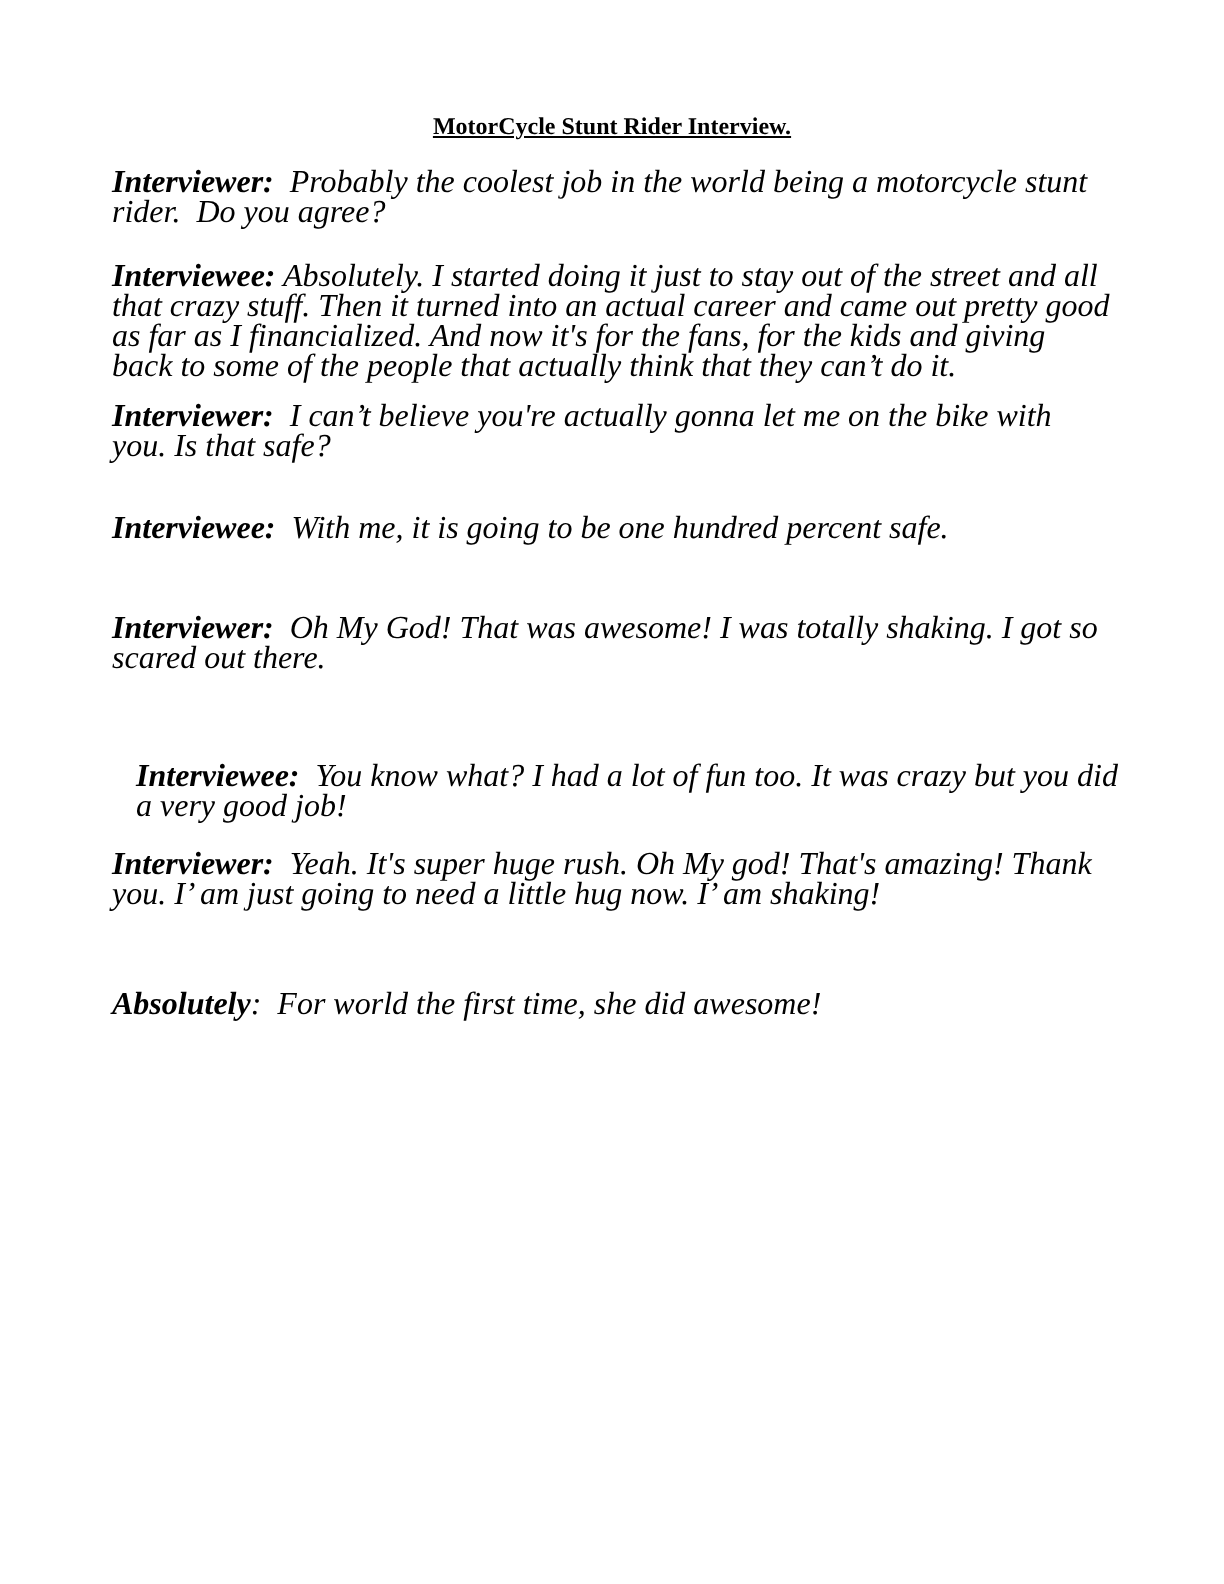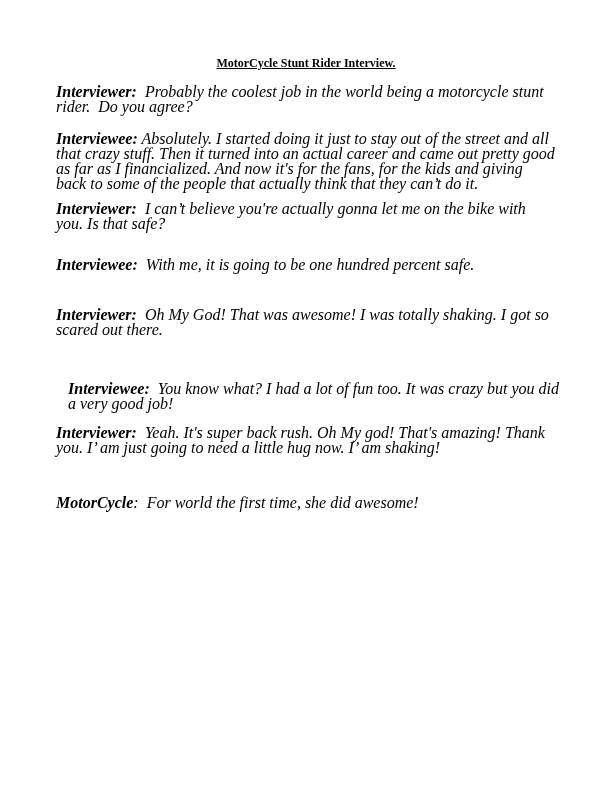--- a/index.html
+++ b/index.html
@@ -23,15 +23,15 @@
 <p class="para" style="top:131px;margin:0;"><span class="speaker">Interviewee:</span><span></span><span style="white-space:pre-wrap;"> Absolutely. I started doing it just to stay out of the street and all that crazy stuff. Then it turned into an actual career and came out pretty good as far as I financialized. And now it's for the fans, for the kids and giving back to some of the people that actually think that they can’t do it.</span></p>
 
 <p class="para" style="top:201px;margin:0;"><span class="speaker">Interviewer:</span><span></span><span style="white-space:pre-wrap;">  I can’t believe you're actually gonna let me on the bike with you. Is that safe?</span></p>
 
 <p class="para" style="top:257px;margin:0;"><span class="speaker">Interviewee:</span><span></span><span style="white-space:pre-wrap;text-align:center;">  With me, it is going to be one hundred percent safe.</span></p>
 
 <p class="para" style="top:307px;margin:0;"><span class="speaker">Interviewer:</span><span></span><span style="white-space:pre-wrap;">  Oh My God! That was awesome! I was totally shaking. I got so scared out there.</span></p>
 
 <p class="para" style="top:369px;margin:12px;"><span class="speaker">Interviewee:</span><span></span><span style="white-space:pre-wrap;">  You know what? I had a lot of fun too. It was crazy but you did a very good job!</span></p>
 
-<p class="para" style="top:425px;margin:0;"><span class="speaker">Interviewer:</span><span></span><span style="white-space:pre-wrap;">  Yeah. It's super back rush. Oh My god! That's amazing! Thank you. I’ am just going to need a little hug now. I’ am shaking!</span></p>
+<p class="para" style="top:425px;margin:0;"><span class="speaker">Interviewer:</span><span></span><span style="white-space:pre-wrap;">  Yeah. It's super huge rush. Oh My god! That's amazing! Thank you. I’ am just going to need a little hug now. I’ am shaking!</span></p>
 
-<p class="para" style="top:495px;margin:0;"><span class="speaker">MotorCycle</span><span>:</span><span style="white-space:pre-wrap;">  For world the first time, she did awesome!</span></p>
+<p class="para" style="top:495px;margin:0;"><span class="speaker">Absolutely</span><span>:</span><span style="white-space:pre-wrap;">  For world the first time, she did awesome!</span></p>
 
 </body></html>

